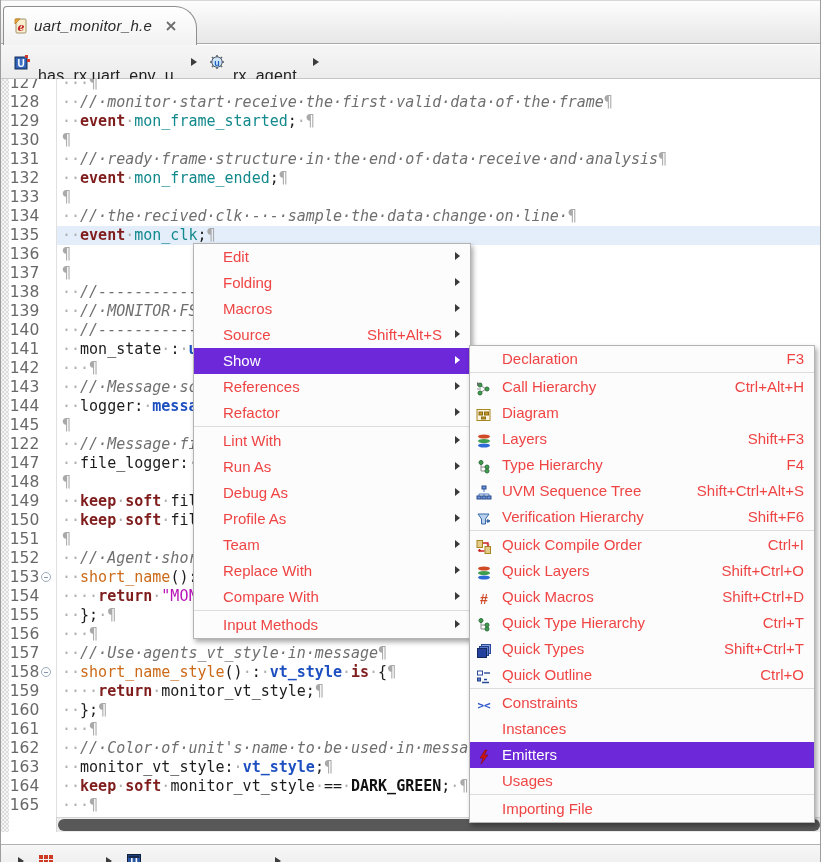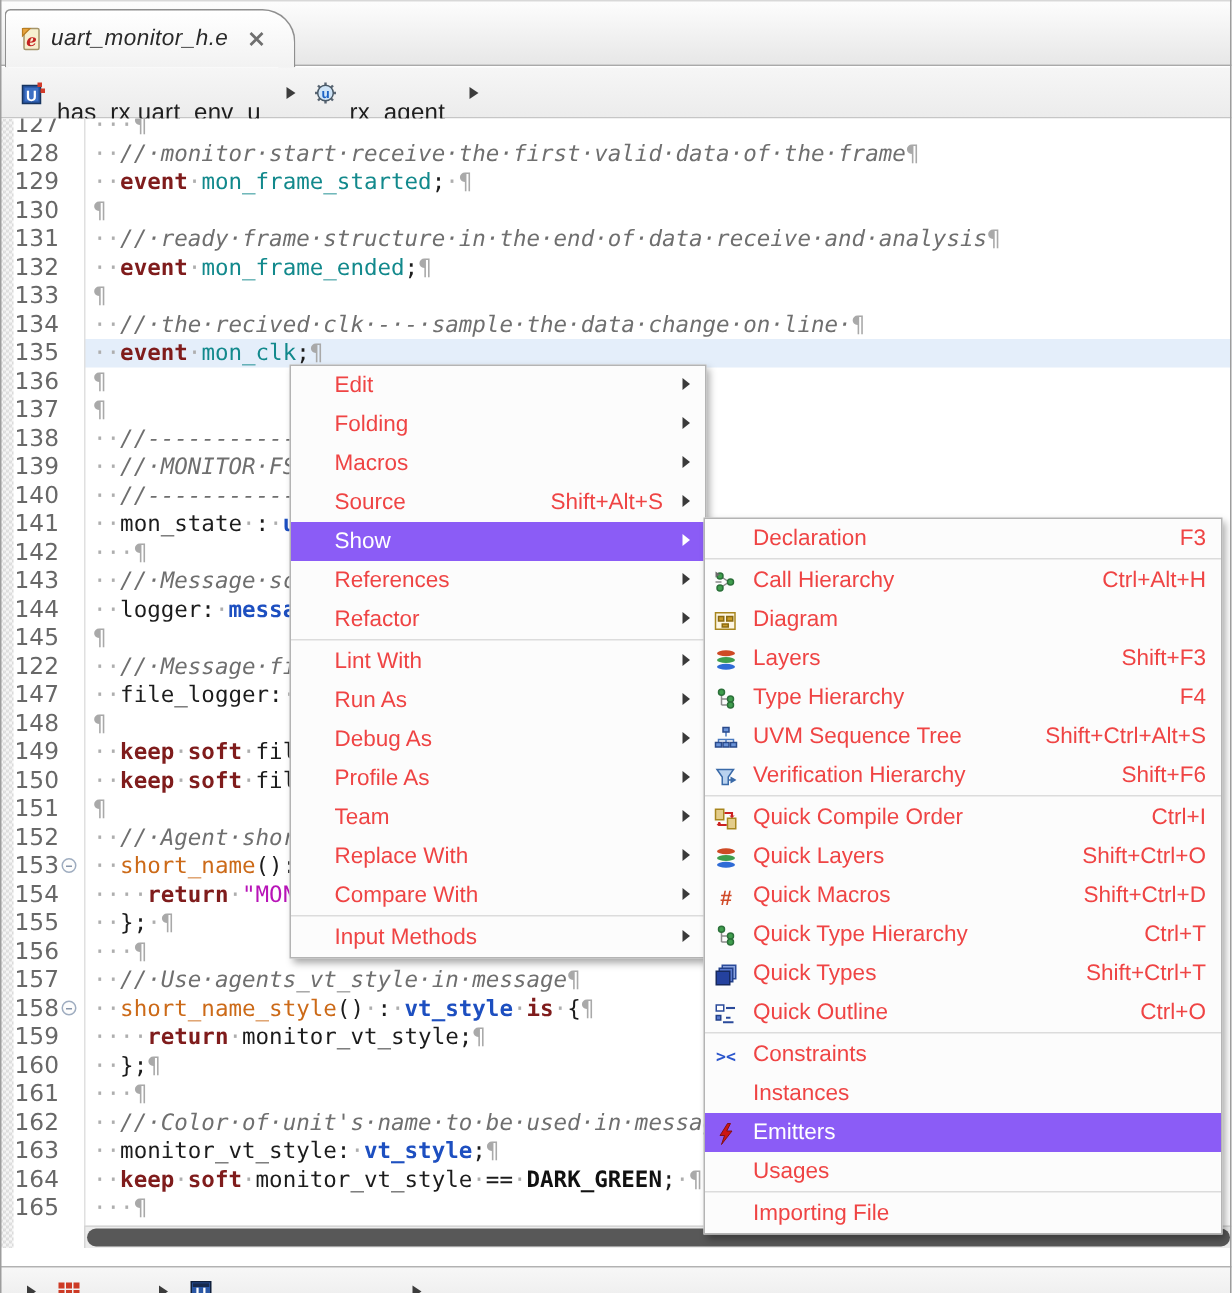--- a/index.html
+++ b/index.html
@@ -50,21 +50,21 @@
   .menu { position:absolute; background:#fcfcfc; border:1px solid #b4b4b4; box-shadow:2px 3px 5px rgba(0,0,0,0.35); z-index:10; }
   #menu1 { left:193px; top:243px; width:278px; }
   #menu2 { left:469px; top:345px; width:346px; z-index:11; }
   .mi { position:relative; height:26px; line-height:26px; font-size:15px; color:#ef4444; }
   .mi .lbl { position:absolute; left:29px; }
   #menu2 .mi .lbl { left:32px; }
   .mi .sc { position:absolute; right:28px; }
   #menu2 .mi .sc { right:10px; }
   .mi .micon { position:absolute; left:6px; top:5px; width:16px; height:16px; }
   .mi .subarrow { position:absolute; right:10px; top:8px; width:0; height:0; border-left:5.5px solid #3a3a3a; border-top:4.5px solid transparent; border-bottom:4.5px solid transparent; }
-  .mi.hl { background:#8b5cf6; color:#fff; }
+  .mi.hl { background:#6d28d9; color:#fff; }
   .mi.hl .subarrow { border-left-color:#fff; }
   .msep { height:2px; position:relative; }
   .msep:after { content:""; position:absolute; left:0; right:0; top:0; height:1px; background:#dcdcdc; }
   
   #frameL { position:absolute; left:0; top:0; bottom:0; width:1px; background:#9d9d9d; z-index:50;}
   #frameR { position:absolute; right:0; top:0; bottom:0; width:1px; background:#9d9d9d; z-index:50;}
 </style>
 </head>
 <body>
 

